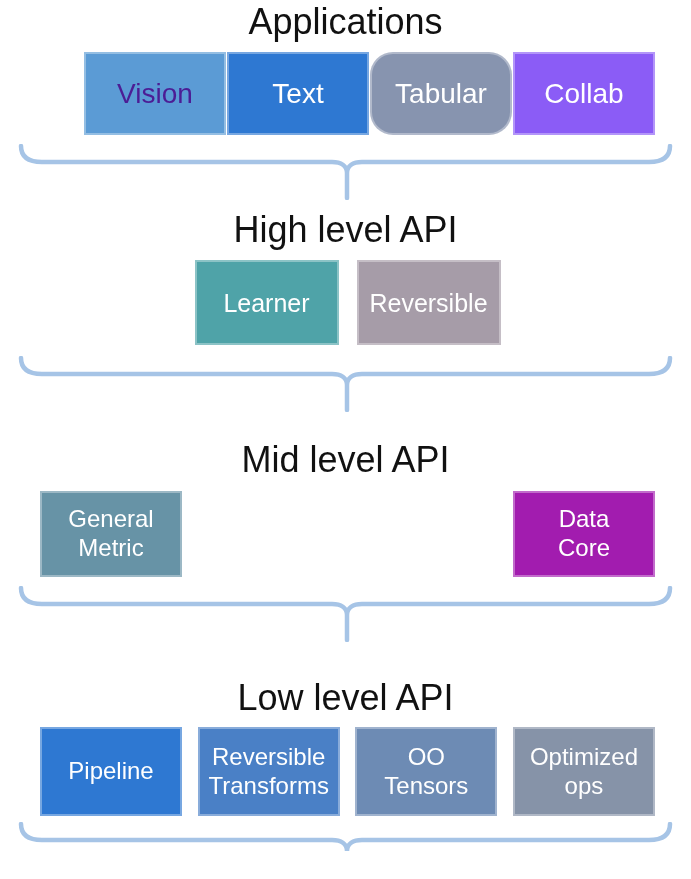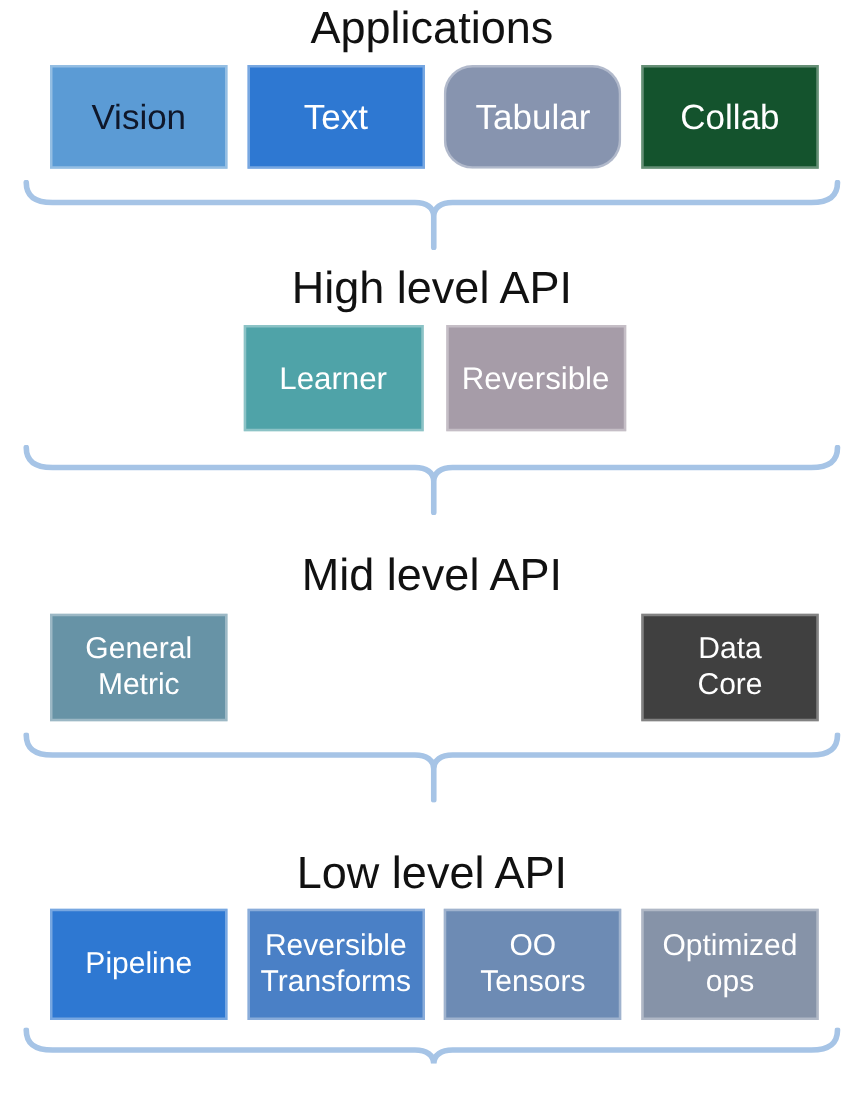--- a/index.html
+++ b/index.html
@@ -74,43 +74,43 @@
   #row-4   { top: 727px; height: 89px; }
   #brace-4 { top: 822px; }
 </style>
 </head>
 <body>
 
 <div class="canvas">
 
   <div class="section-title" id="title-1" style="color: rgb(17, 17, 17);">Applications</div>
   <div class="box-row row-between" id="row-1">
-    <div class="node fs1" style="background-color: rgb(91, 155, 213); color: #0f172a;">Vision</div>
+    <div class="node fs1" style="background-color: rgb(91, 155, 213); color: #4c1d95; margin-left: 44px;">Vision</div>
     <div class="node fs1" style="background-color: rgb(46, 120, 210); color: rgb(255, 255, 255);">Text</div>
     <div class="node fs1" style="background-color: rgb(135, 148, 175); color: rgb(255, 255, 255); border-radius: 23px;">Tabular</div>
-    <div class="node fs1" style="background-color: #14532d; color: rgb(255, 255, 255);">Collab</div>
+    <div class="node fs1" style="background-color: #8b5cf6; color: rgb(255, 255, 255);">Collab</div>
   </div>
   <svg class="brace" id="brace-1" viewBox="0 0 655 56">
     <path d="M 3 2 C 3 13, 10 18, 24 18 L 314 18 C 323 18, 329 22, 329 29 C 329 22, 335 18, 344 18 L 631 18 C 645 18, 652 13, 652 2 M 329 29 L 329 54"></path>
   </svg>
 
   <div class="section-title" id="title-2" style="color: rgb(17, 17, 17);">High level API</div>
   <div class="box-row row-center" id="row-2">
     <div class="node wide fs2" style="background-color: rgb(79, 163, 168); color: rgb(255, 255, 255);">Learner</div>
     <div class="node wide fs2" style="background-color: rgb(166, 156, 168); color: rgb(255, 255, 255);">Reversible</div>
   </div>
   <svg class="brace" id="brace-2" viewBox="0 0 655 56">
     <path d="M 3 2 C 3 13, 10 18, 24 18 L 314 18 C 323 18, 329 22, 329 29 C 329 22, 335 18, 344 18 L 631 18 C 645 18, 652 13, 652 2 M 329 29 L 329 54"></path>
   </svg>
 
   <div class="section-title" id="title-3" style="color: rgb(17, 17, 17);">Mid level API</div>
   <div class="box-row row-between" id="row-3">
     <div class="node fs3" style="background-color: rgb(103, 147, 166); color: rgb(255, 255, 255);">General
 Metric</div>
-    <div class="node fs3" style="background-color: #404040; color: rgb(255, 255, 255);">Data
+    <div class="node fs3" style="background-color: #a21caf; color: rgb(255, 255, 255);">Data
 Core</div>
   </div>
   <svg class="brace" id="brace-3" viewBox="0 0 655 56">
     <path d="M 3 2 C 3 13, 10 18, 24 18 L 314 18 C 323 18, 329 22, 329 29 C 329 22, 335 18, 344 18 L 631 18 C 645 18, 652 13, 652 2 M 329 29 L 329 54"></path>
   </svg>
 
   <div class="section-title" id="title-4" style="color: rgb(17, 17, 17);">Low level API</div>
   <div class="box-row row-between" id="row-4">
     <div class="node fs3" style="background-color: rgb(46, 120, 210); color: rgb(255, 255, 255);">Pipeline</div>
     <div class="node fs3" style="background-color: rgb(74, 128, 198); color: rgb(255, 255, 255);">Reversible

